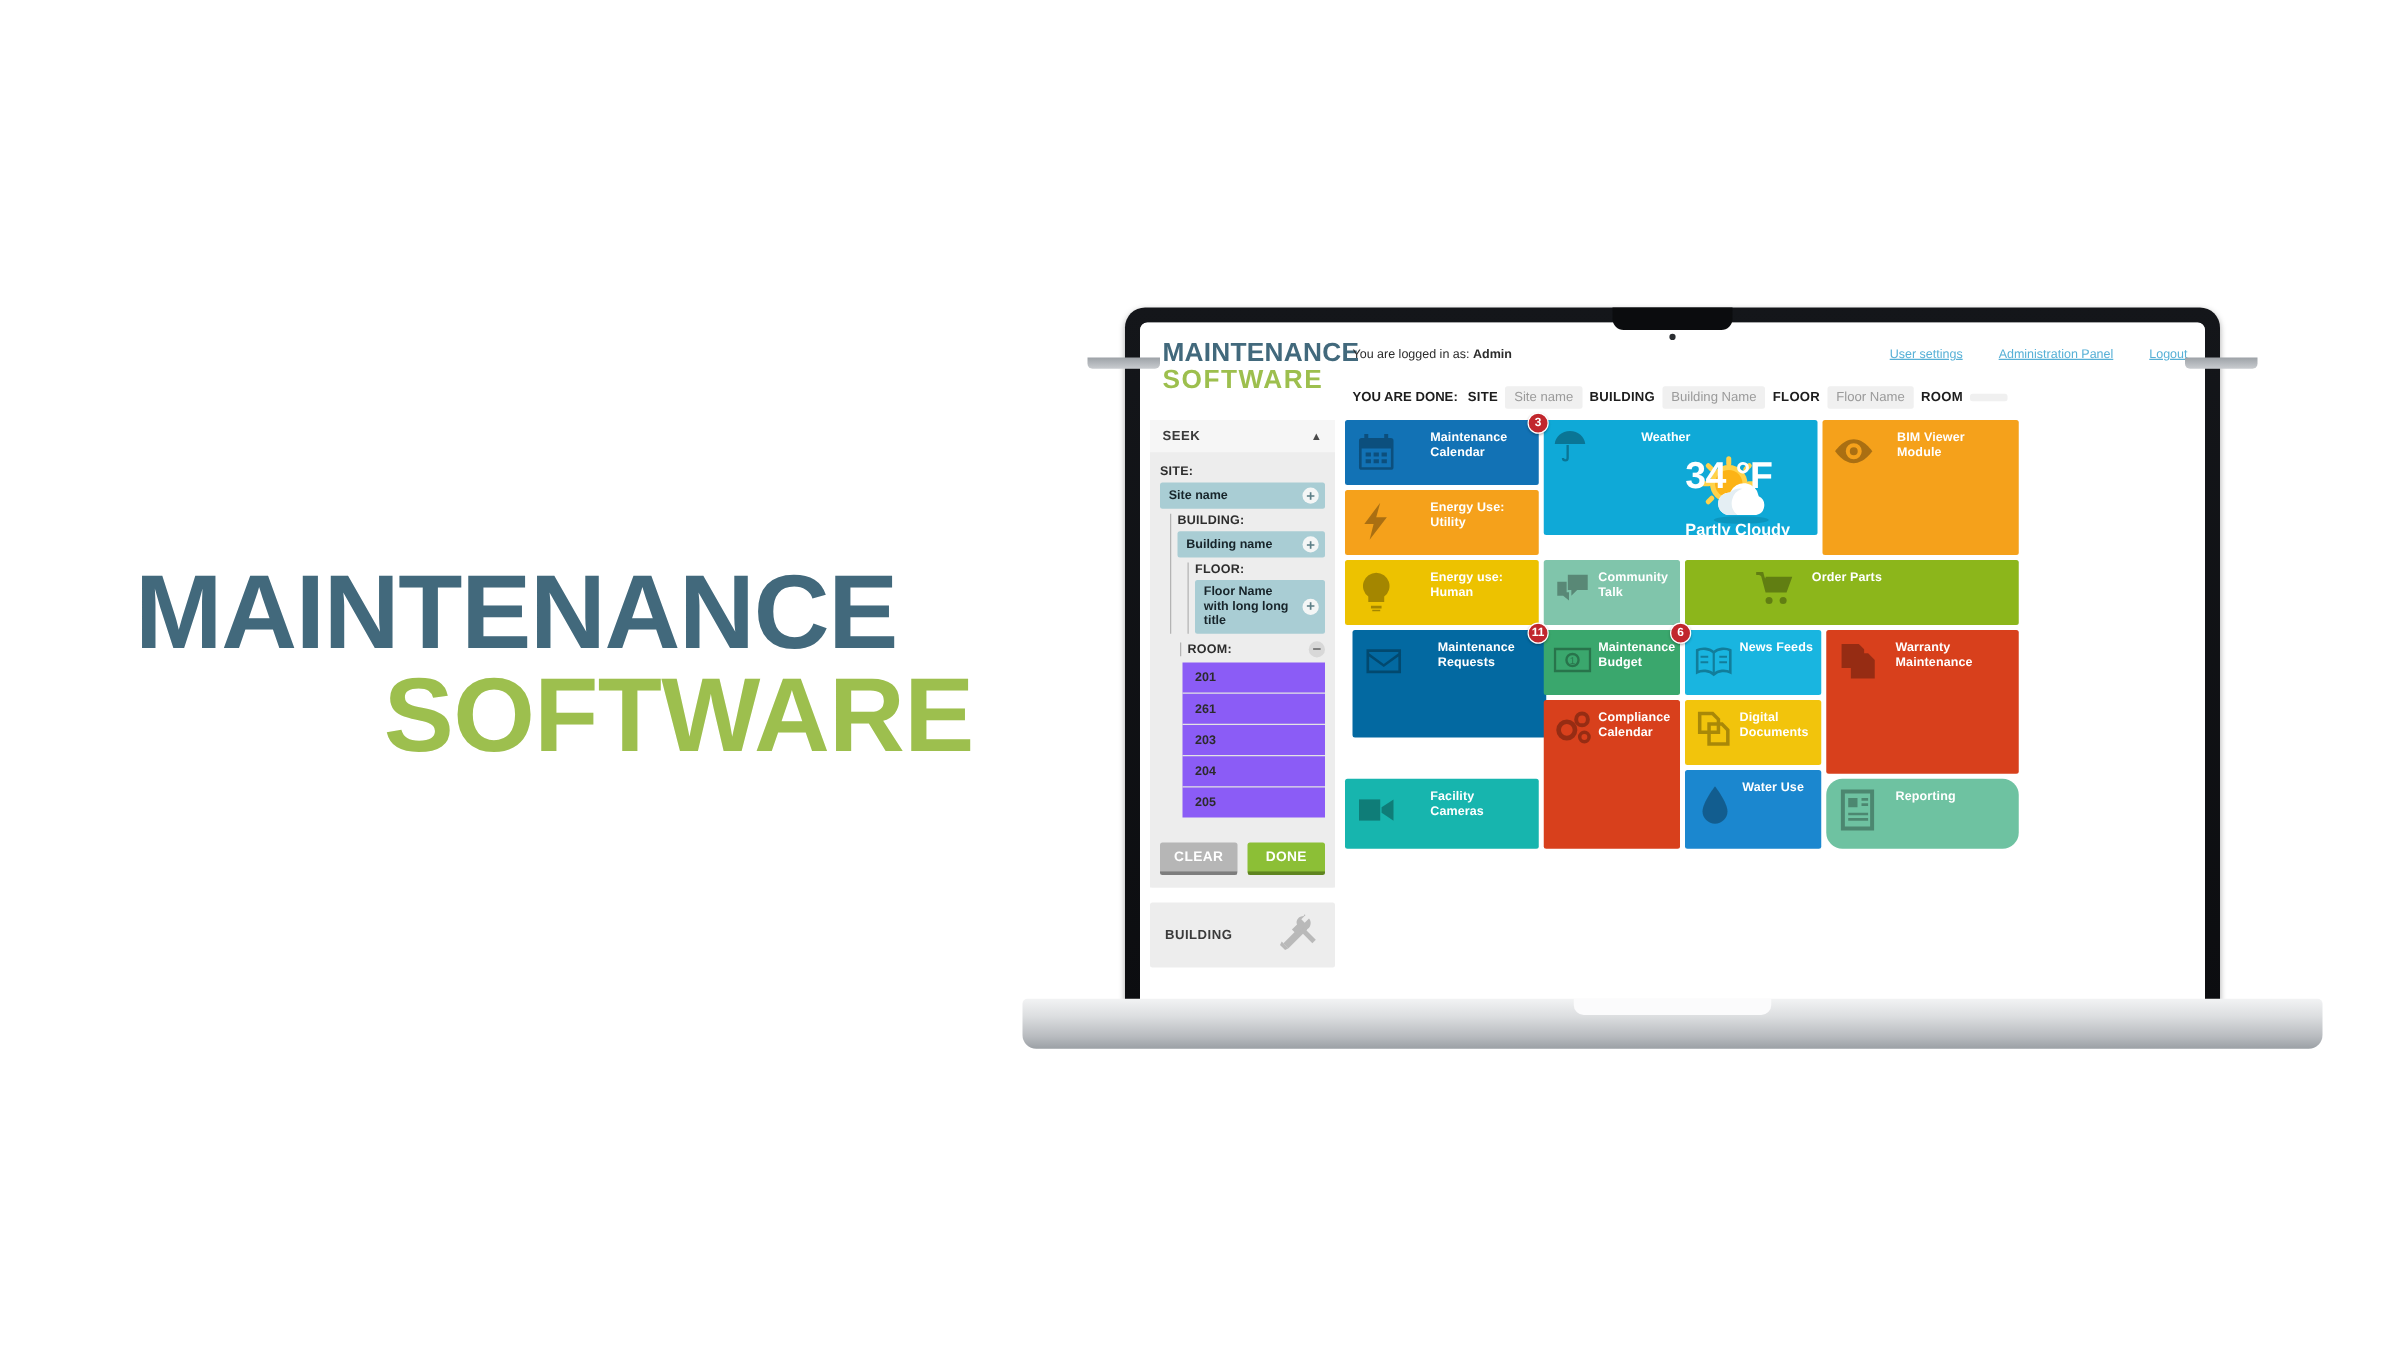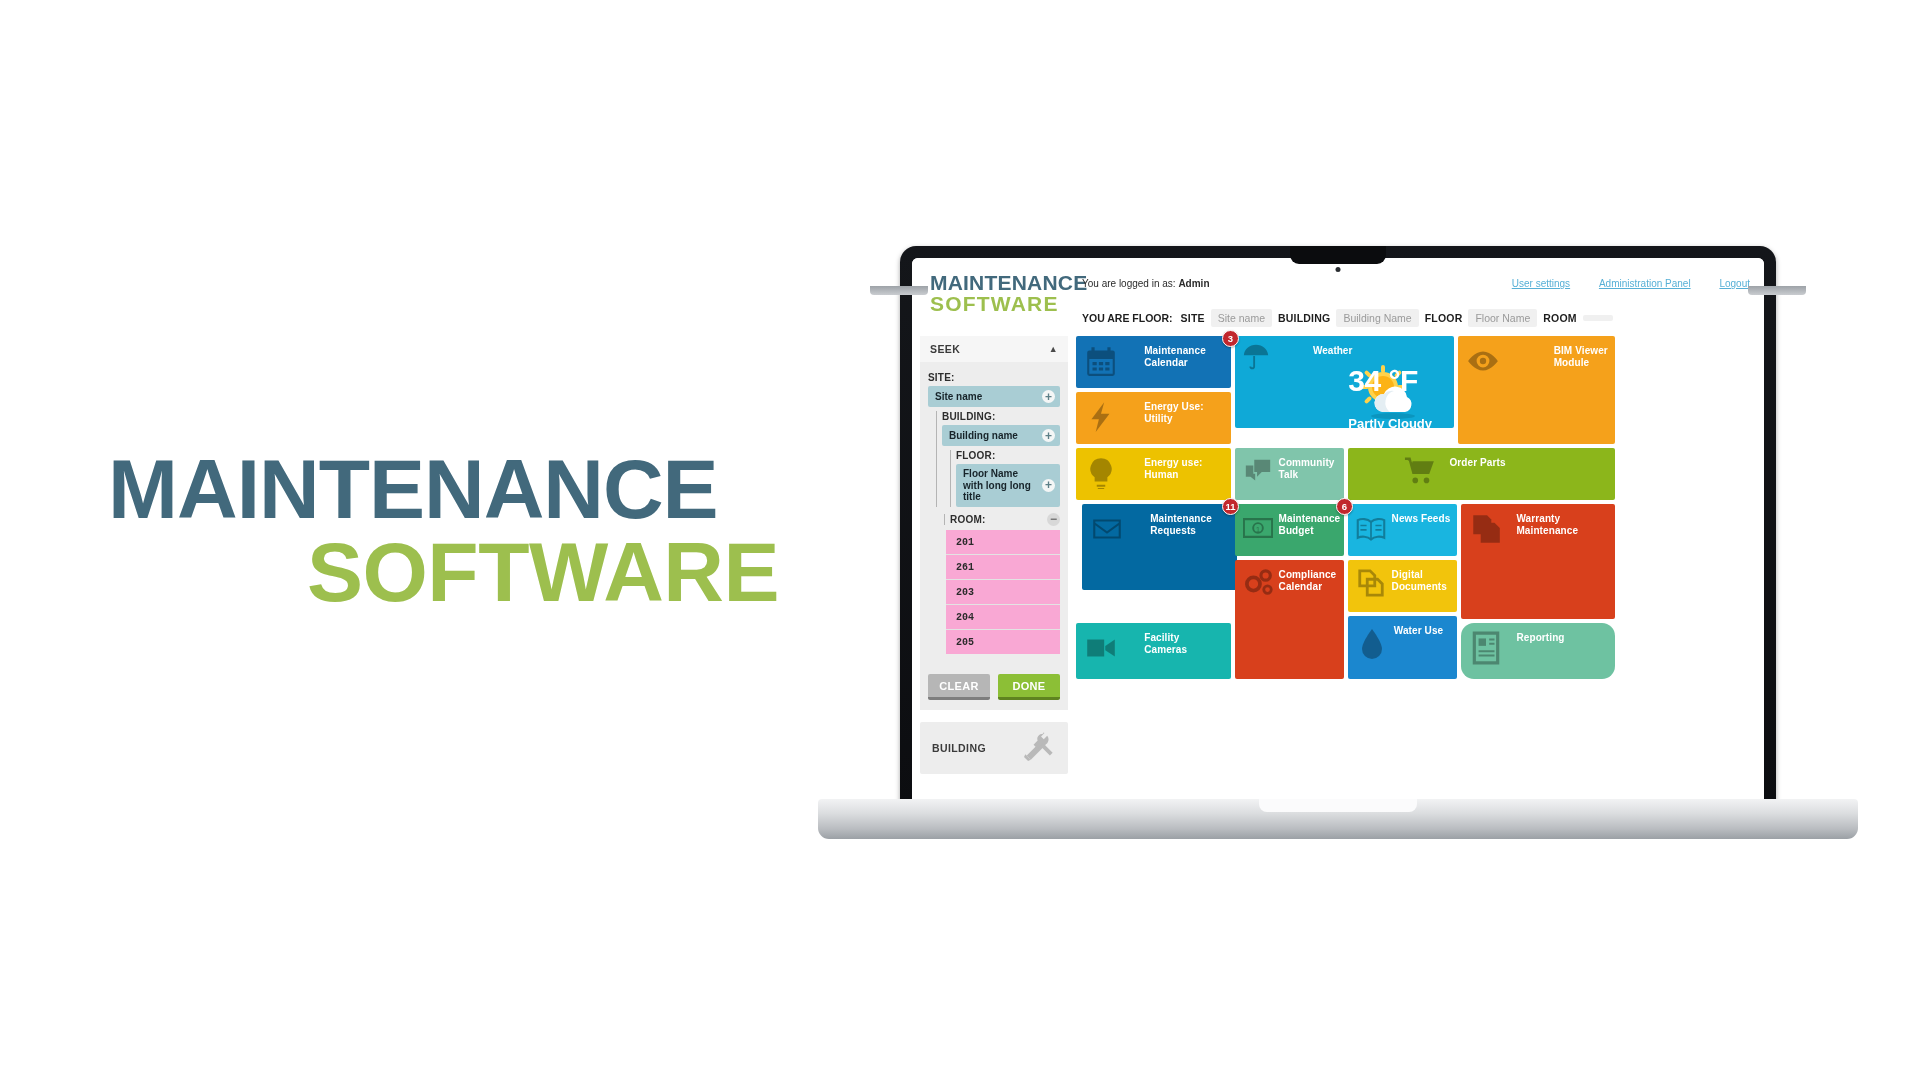--- a/index.html
+++ b/index.html
@@ -109,21 +109,21 @@
     margin-left: 5px;
   }
   .minus {
     width: 13px; height: 13px; border-radius:50%; background:#d8d8d8; color:#6f6f6f;
     font-size: 12px; font-weight:700; display:flex; align-items:center;
     justify-content:center; line-height:1;
   }
   .indent1 { margin-left: 8px; } .indent2 { margin-left: 16px; }
   .branch { border-left: 1px solid #b4b4b4; padding-left: 5px; }
   .roomhdr { display:flex; align-items:center; justify-content:space-between; }
-  .roomlist { background:#f9a8d4; margin: 4px 0 0 18px; font-family: Liberation Mono, monospace; }
+  .roomlist { background:#8b5cf6; margin: 4px 0 0 18px; }
   .roomlist li {
     list-style:none; font-size: 10px; font-weight:700; color:#2b2b2b;
     padding: 7px 0 6px 10px; border-bottom: 1px solid #e3e3e3;
   }
   .roomlist li:last-child { border-bottom: none; }
   .btnrow { display:flex; gap: 8px; padding: 10px 8px 10px 8px; background:#ededed; }
   .btn {
     flex:1; text-align:center; font-size: 11px; font-weight: 800; letter-spacing:.3px;
     padding: 6px 0 5px 0; border-radius: 2px; color:#fff;
   }
@@ -193,21 +193,21 @@
               <b>Admin</b>
             </div>
             <div class="toplinks">
               <a href="#">User settings</a>
               <a href="#">Administration Panel</a>
               <a href="#">Logout</a>
             </div>
           </div>
 
           <div class="crumbs">
-            <span class="here">YOU ARE FLOOR:</span>
+            <span class="here">YOU ARE DONE:</span>
             <span class="k">SITE</span>
             <span class="v">Site name</span>
             <span class="k">BUILDING</span>
             <span class="v">Building Name</span>
             <span class="k">FLOOR</span>
             <span class="v">Floor Name</span>
             <span class="k">ROOM</span>
             <span class="v"></span>
           </div>
 
@@ -358,21 +358,21 @@
                 <div class="wx-wind">Wind: 4 mph W</div>
               </div>
             </div>
 
             <div class="tile" style="left:382px;top:0;width:157px;height:108px;background:#f5a11b;">
               <span class="gly">
                 <svg viewBox="0 0 32 32">
                     <path d="M16 7C8 7 2 16 2 16s6 9 14 9 14-9 14-9-6-9-14-9zm0 15a6 6 0 1 1 0-12 6 6 0 0 1 0 12zm0-3a3 3 0 1 0 0-6 3 3 0 0 0 0 6z"></path>
                   </svg>
               </span>
-              <div class="ttl" style="left:38%;margin-left:36px;">BIM Viewer Module</div>
+              <div class="ttl" style="left:38%;">BIM Viewer Module</div>
             </div>
 
             <div class="tile" style="left:159px;top:112px;width:109px;height:52px;background:#80c5ab;">
               <span class="gly" style="width:30px;height:30px;">
                 <svg viewBox="0 0 32 32">
                     <path d="M12 4h17v13H20l-5 5v-5h-3V4z"></path>
                     <path d="M3 10h8v9h2v7l-5-4H3v-12z"></path>
                   </svg>
               </span>
               <div class="ttl" style="left:40%;">Community Talk</div>

